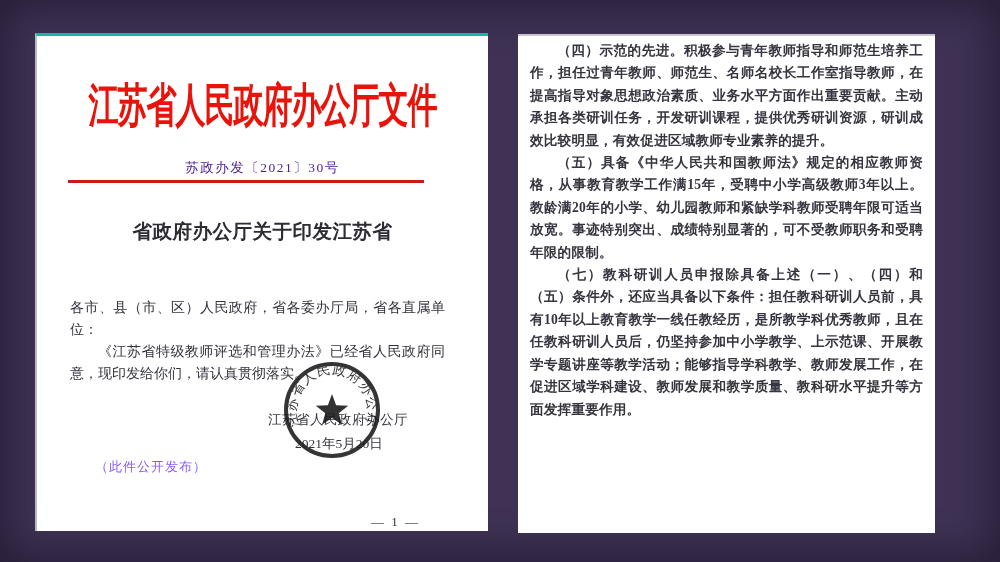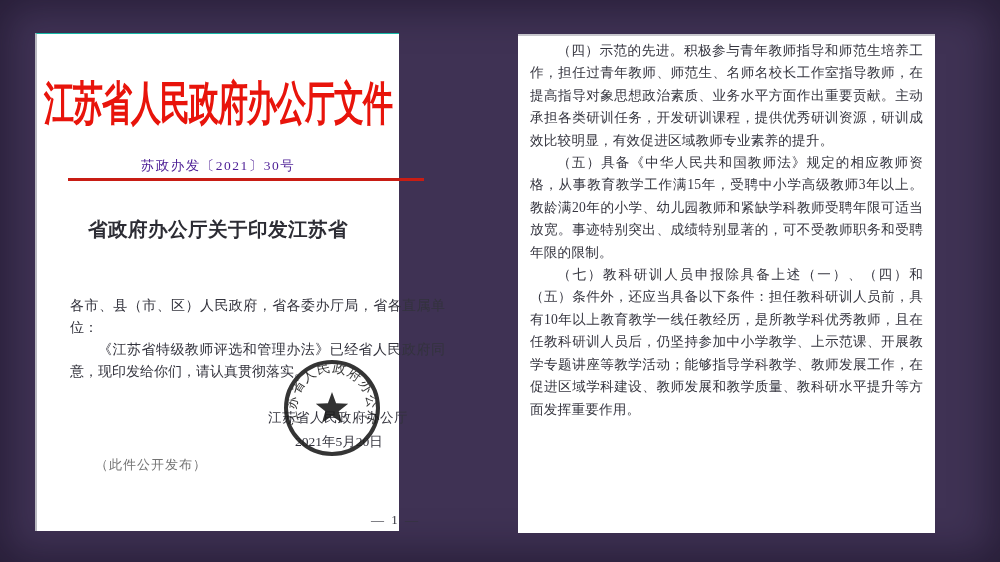--- a/index.html
+++ b/index.html
@@ -17,30 +17,31 @@
     background: #3f3254;
     box-shadow: inset 0 0 38px 8px rgba(16, 9, 27, 0.5);
   }
   .page {
     position: absolute;
     background: #ffffff;
     box-sizing: border-box;
   }
   .page-left {
     left: 35px; top: 33px;
-    width: 364px; height: 498px;
-    border-top: 1px solid #14b8a6;
+    width: 453px; height: 498px;
+    border-top: 3px solid #14b8a6;
     border-left: 2px solid #babac1;
     text-decoration: underline;
   }
   .page-right {
     left: 518px; top: 34px;
     width: 417px; height: 499px;
     border-top: 2px solid #c7c7cd;
     padding: 4px 12px 0 12px;
+    font-weight: bold;
   }
   
   .red-head {
     position: absolute; top: 38px; left: 0;
     width: 100%; text-align: center;
     font-size: 30px; font-weight: bold;
     color: #e8140b; white-space: nowrap;
     letter-spacing: -1px;
     transform: scaleY(1.55);
     transform-origin: 50% 0;
@@ -81,21 +82,21 @@
     font-size: 13.5px; color: #33333d;
     white-space: nowrap;
   }
   .seal {
     position: absolute; left: 245px; top: 324px;
     width: 100px; height: 100px;
     opacity: 0.9;
   }
   .public-note {
     position: absolute; top: 422px; left: 58px;
-    font-size: 13px; color: #737373; letter-spacing: 1px;
+    font-size: 13px; color: #8b5cf6; letter-spacing: 1px;
     white-space: nowrap;
   }
   .page-no {
     position: absolute; top: 478px; left: 334px;
     font-size: 13px; color: #33333d; letter-spacing: 2px;
     white-space: nowrap;
   }
   
   .page-right p {
     margin: 0;

